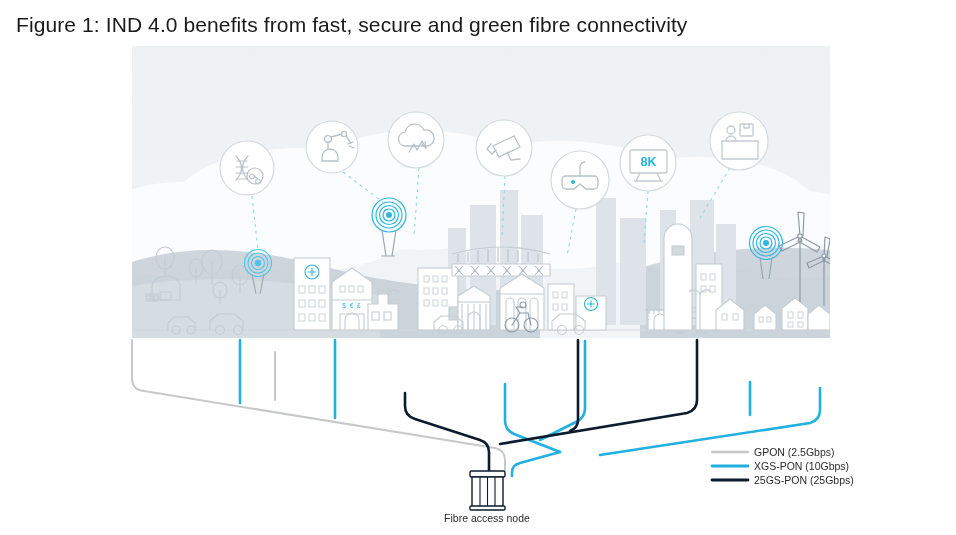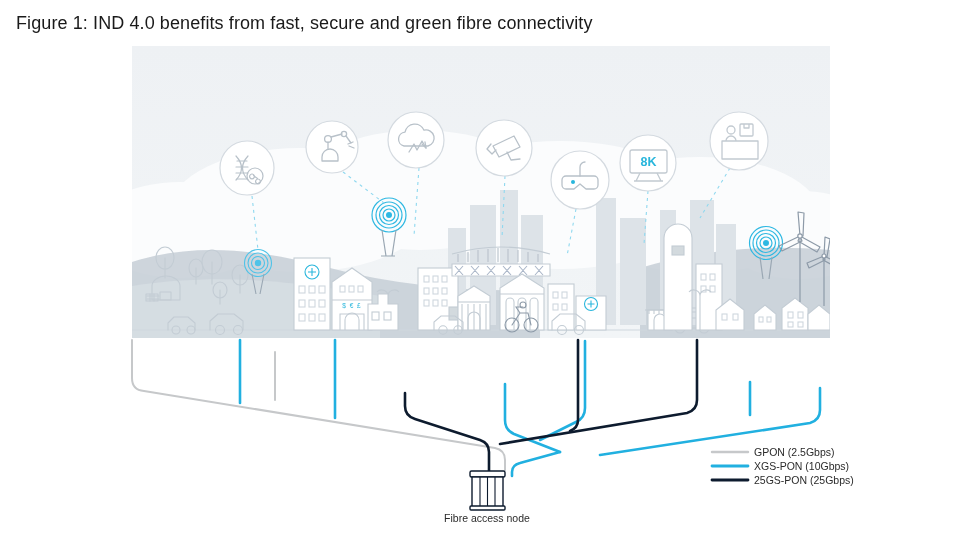--- a/index.html
+++ b/index.html
@@ -7,21 +7,21 @@
     width:956px;height:535px;
     background:#ffffff;
     font-family:"Liberation Sans", sans-serif;
     color:#1d1d1b;
     overflow:hidden;
     position:relative;
   }
   #figure-title{
     position:absolute;
     left:16px; top:13px;
-    font-size:18px;
+    font-size:21px;
     font-weight:400;
     letter-spacing:.1px;
     color:#1a1a1a;
     white-space:nowrap;
   }
   #scene{
     position:absolute;
     left:0; top:0;
     width:956px; height:438px;
   }

